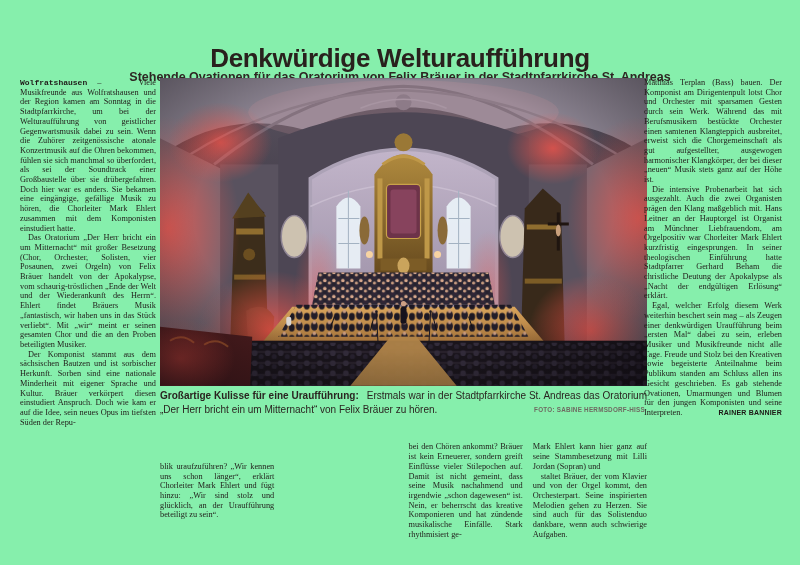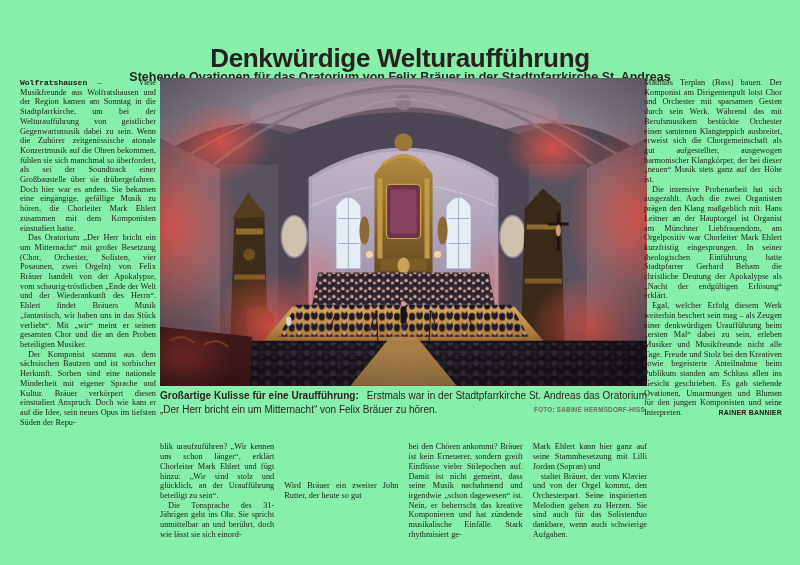--- a/index.html
+++ b/index.html
@@ -197,24 +197,22 @@
   </figure>
 
   <div class="caption">
     <span class="caption-lead">Großartige Kulisse für eine Uraufführung:</span><span>Erstmals war in der Stadtpfarrkirche St. Andreas das Oratorium „Der Herr bricht ein um Mitternacht“ von Felix Bräuer zu hören.</span>
     <span class="credit">FOTO: SABINE HERMSDORF-HISS</span>
   </div>
 
   <div class="bottom-cols textcol">
     <div class="bcol">
       <p>blik uraufzuführen? „Wir kennen uns schon länger“, erklärt Chorleiter Mark Ehlert und fügt hinzu: „Wir sind stolz und glücklich, an der Uraufführung beteiligt zu sein“.</p>
-      <p>Die Tonsprache des 31-Jährigen geht ins Ohr. Sie spricht unmittelbar an und berührt, doch wie lässt sie sich einord-</p>
-    </div>
-    <div class="bcol">
-      <p>Wird Bräuer ein zweiter John Rutter, der heute so gut</p>
+    </div>
+    <div class="bcol">
     </div>
     <div class="bcol">
       <p>bei den Chören ankommt? Bräuer ist kein Erneuerer, sondern greift Einflüsse vieler Stilepochen auf. Damit ist nicht gemeint, dass seine Musik nachahmend und irgendwie „schon dagewesen“ ist. Nein, er beherrscht das kreative Komponieren und hat zündende musikalische Einfälle. Stark rhythmisiert ge-</p>
     </div>
     <div class="bcol">
       <p>Mark Ehlert kann hier ganz auf seine Stammbesetzung mit Lilli Jordan (Sopran) und</p>
       <p>staltet Bräuer, der vom Klavier und von der Orgel kommt, den Orchesterpart. Seine inspirierten Melodien gehen zu Herzen. Sie sind auch für das Solistenduo dankbare, wenn auch schwierige Aufgaben.</p>
     </div>
   </div>
 

